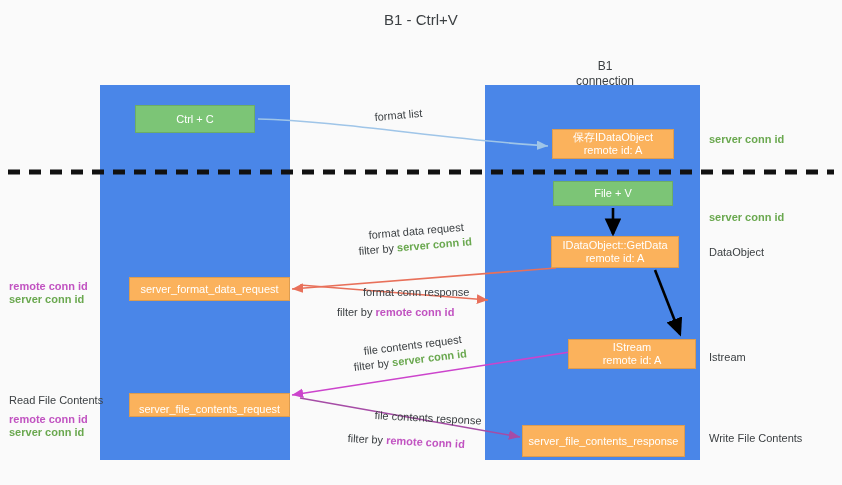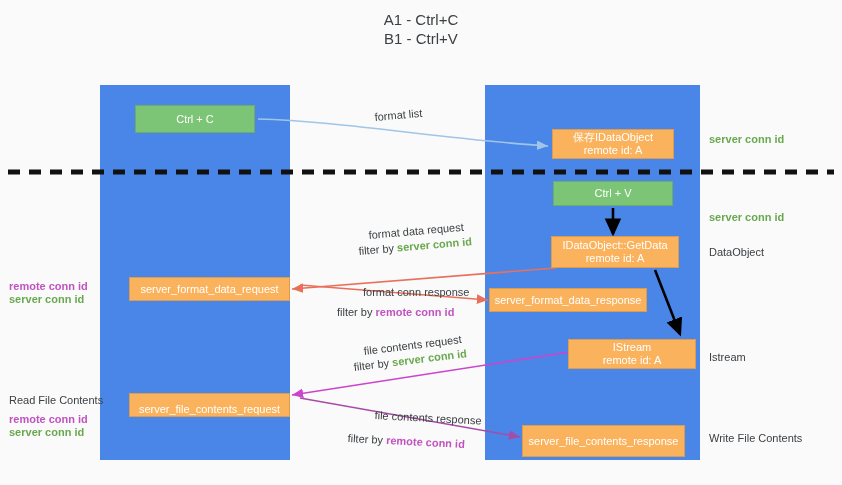--- a/index.html
+++ b/index.html
@@ -81,24 +81,27 @@
   }
   .side-label.green { color: #6aa84f; font-weight: bold; }
   .side-label.purple { color: #c153c1; font-weight: bold; }
 </style>
 </head>
 <body>
 
 <div id="canvas">
 
   <div class="title">
-    <div>A1 - Ctrl+C</div>
     <div>B1 - Ctrl+V</div>
   </div>
 
+  <div class="col-header" style="left:515px; top:59px;">
+    <div>B1</div>
+    <div>connection</div>
+  </div>
 
   <div class="lane" style="left:100px; top:85px; width:190px; height:375px;"></div>
   <div class="lane" style="left:485px; top:85px; width:215px; height:375px;"></div>
 
   <svg class="layer">
     <defs>
       <marker id="ah-blue" markerWidth="8" markerHeight="8" refX="7" refY="3" orient="auto">
         <path d="M0,0 L7,3 L0,6 z" fill="#9fc5e8"></path>
       </marker>
       <marker id="ah-red" markerWidth="8" markerHeight="8" refX="7" refY="3" orient="auto">
@@ -135,35 +138,32 @@
   <div class="node green" style="left:135px; top:105px; width:120px; height:28px;">
     <div>Ctrl + C</div>
   </div>
 
   <div class="node orange" style="left:552px; top:129px; width:122px; height:30px;">
     <div>保存IDataObject</div>
     <div>remote id: A</div>
   </div>
 
   <div class="node green" style="left:553px; top:181px; width:120px; height:25px;">
-    <div>Ctrl + V</div>
+    <div>File + V</div>
   </div>
 
   <div class="node orange" style="left:551px; top:236px; width:128px; height:32px;">
     <div>IDataObject::GetData</div>
     <div>remote id: A</div>
   </div>
 
   <div class="node orange" style="left:129px; top:277px; width:161px; height:24px;">
     <div>server_format_data_request</div>
   </div>
 
-  <div class="node orange" style="left:489px; top:288px; width:158px; height:24px;">
-    <div>server_format_data_response</div>
-  </div>
 
   <div class="node orange" style="left:568px; top:339px; width:128px; height:30px;">
     <div>IStream</div>
     <div>remote id: A</div>
   </div>
 
   <div class="node orange" style="left:129px; top:393px; width:161px; height:24px;justify-content:flex-end;">
     <div>server_file_contents_request</div>
   </div>
 

